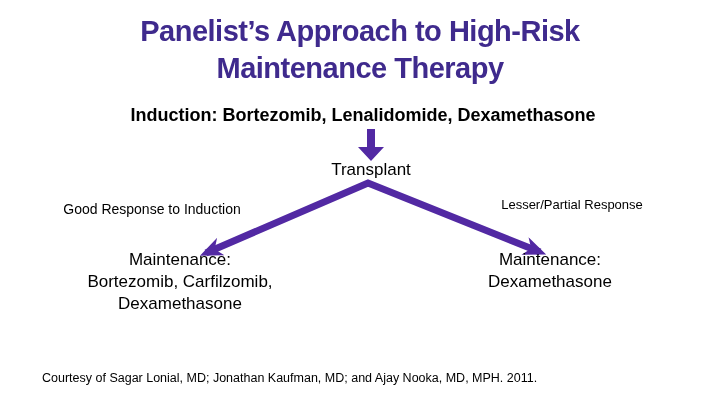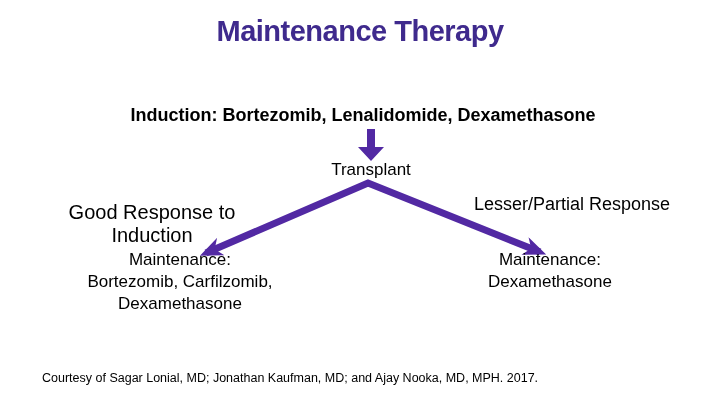--- a/index.html
+++ b/index.html
@@ -41,25 +41,25 @@
     color: var(--text-color);
   }
 
   .branch-arrows-svg { position: absolute; left: 180px; top: 175px; }
 
   .arrow-shape { fill: var(--arrow-color); }
   .arrow-line  { stroke: var(--arrow-color); fill: none; }
 
   .branch-left {
     position: absolute; top: 201px; left: 36px; width: 232px;
-    text-align: center; font-size: 20px; color: var(--text-color);
+    text-align: center; font-size: 14px; color: var(--text-color);
   }
   .branch-right {
     position: absolute; top: 195px; left: 460px; width: 224px;
-    text-align: center; font-size: 18px; line-height: 19px;
+    text-align: center; font-size: 13px; line-height: 19px;
     color: var(--text-color);
   }
 
   .outcome {
     position: absolute; top: 249px; width: 240px;
     text-align: center; font-size: 17px; line-height: 22px;
     color: var(--text-color);
   }
   .outcome-left  { left: 60px; }
   .outcome-right { left: 430px; }
@@ -68,20 +68,21 @@
     position: absolute; top: 371px; left: 42px;
     font-size: 12.5px; color: var(--text-color);
   }
 </style>
 </head>
 <body>
 
 <div class="slide">
 
   <div class="slide-title">
+    <div>Panelist’s Approach to High-Risk</div>
     <div>Maintenance Therapy</div>
   </div>
 
   <div class="induction">Induction: Bortezomib, Lenalidomide, Dexamethasone</div>
 
   <svg class="down-arrow-svg" width="33" height="32" viewBox="0 0 33 32">
     <polygon class="arrow-shape" points="12,0 20,0 20,18 29,18 16,32 3,18 12,18"></polygon>
   </svg>
 
   <div class="transplant">Transplant</div>
@@ -105,15 +106,15 @@
     <div>Maintenance:</div>
     <div>Bortezomib, Carfilzomib,</div>
     <div>Dexamethasone</div>
   </div>
 
   <div class="outcome outcome-right">
     <div>Maintenance:</div>
     <div>Dexamethasone</div>
   </div>
 
-  <div class="credit">Courtesy of Sagar Lonial, MD; Jonathan Kaufman, MD; and Ajay Nooka, MD, MPH. 2017.</div>
+  <div class="credit">Courtesy of Sagar Lonial, MD; Jonathan Kaufman, MD; and Ajay Nooka, MD, MPH. 2011.</div>
 
 </div>
 
 </body></html>

